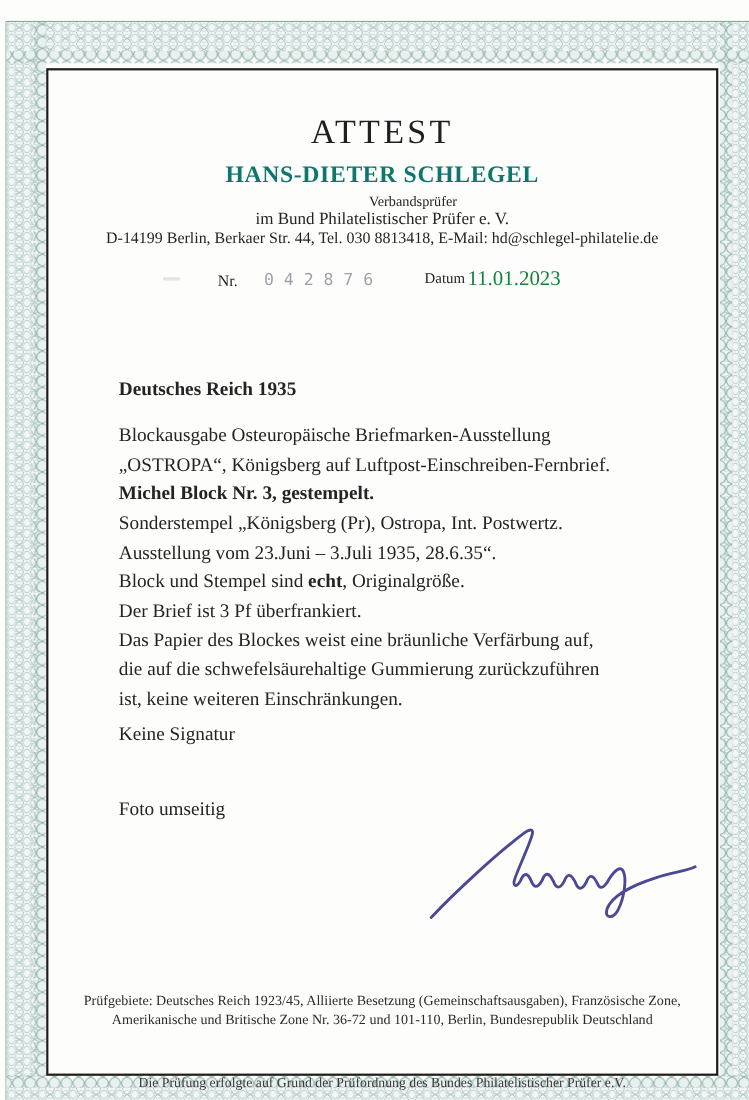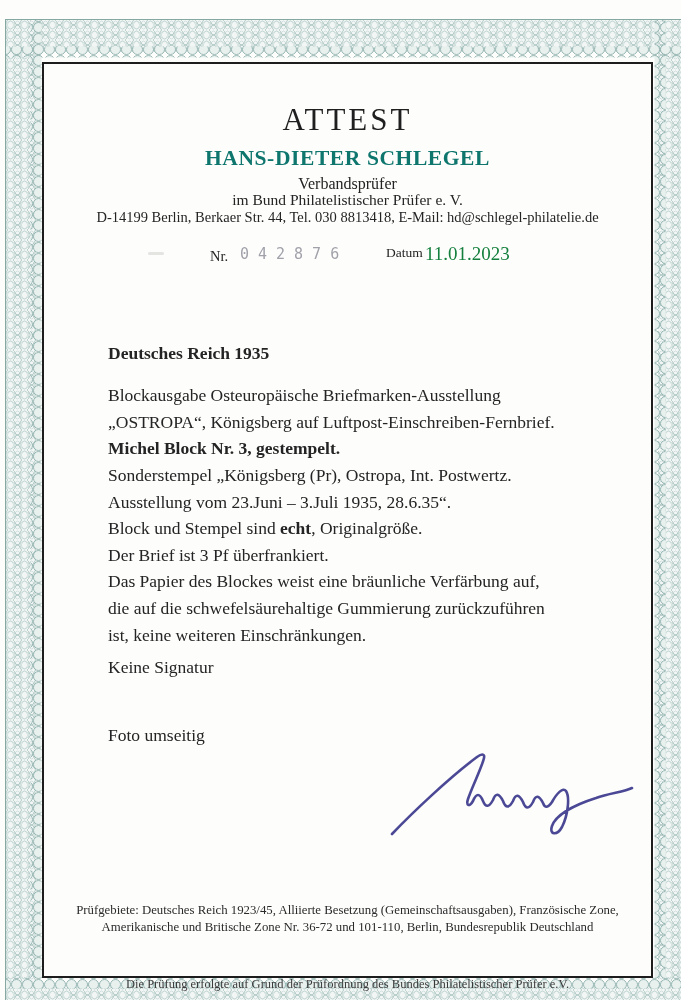--- a/index.html
+++ b/index.html
@@ -16,24 +16,24 @@
     position:absolute;
     left:42px;top:62px;width:611px;height:916px;
     box-sizing:border-box;
     border:2.5px solid #1d1d1d;
     background:transparent;
   }
   .abs{position:absolute;}
   .center{left:0;width:100%;text-align:center;}
   .title{top:38px;font-size:31px;letter-spacing:3px;color:#1f1f1f;}
   .examiner{top:82px;font-size:21.5px;font-weight:bold;letter-spacing:.6px;color:#0f766e;}
-  .role{top:111px;font-size:16px;}
+  .role{top:111px;font-size:13px;padding-left:28px;}
   .assoc{top:127px;font-size:15.5px;}
   .contact{top:145px;font-size:14.5px;}
-  .nr-label{left:166px;top:184px;font-size:14.5px;}
+  .nr-label{left:154px;top:184px;font-size:14.5px;}
   .stamp-number{
     left:196px;top:181px;
     font-family:"DejaVu Sans Mono","Liberation Mono",monospace;
     font-size:15px;letter-spacing:9px;
     color:#91929c;opacity:.85;
   }
   .date-label{left:342px;top:181px;font-size:13.5px;}
   .date-value{left:381px;top:179px;font-size:19px;color:#15803d;}
   .smudge{left:104px;top:188px;width:16px;height:3px;background:#d8d8d6;border-radius:2px;opacity:.7;}
   .body-block{left:64px;width:520px;font-size:17.5px;line-height:26.7px;}

